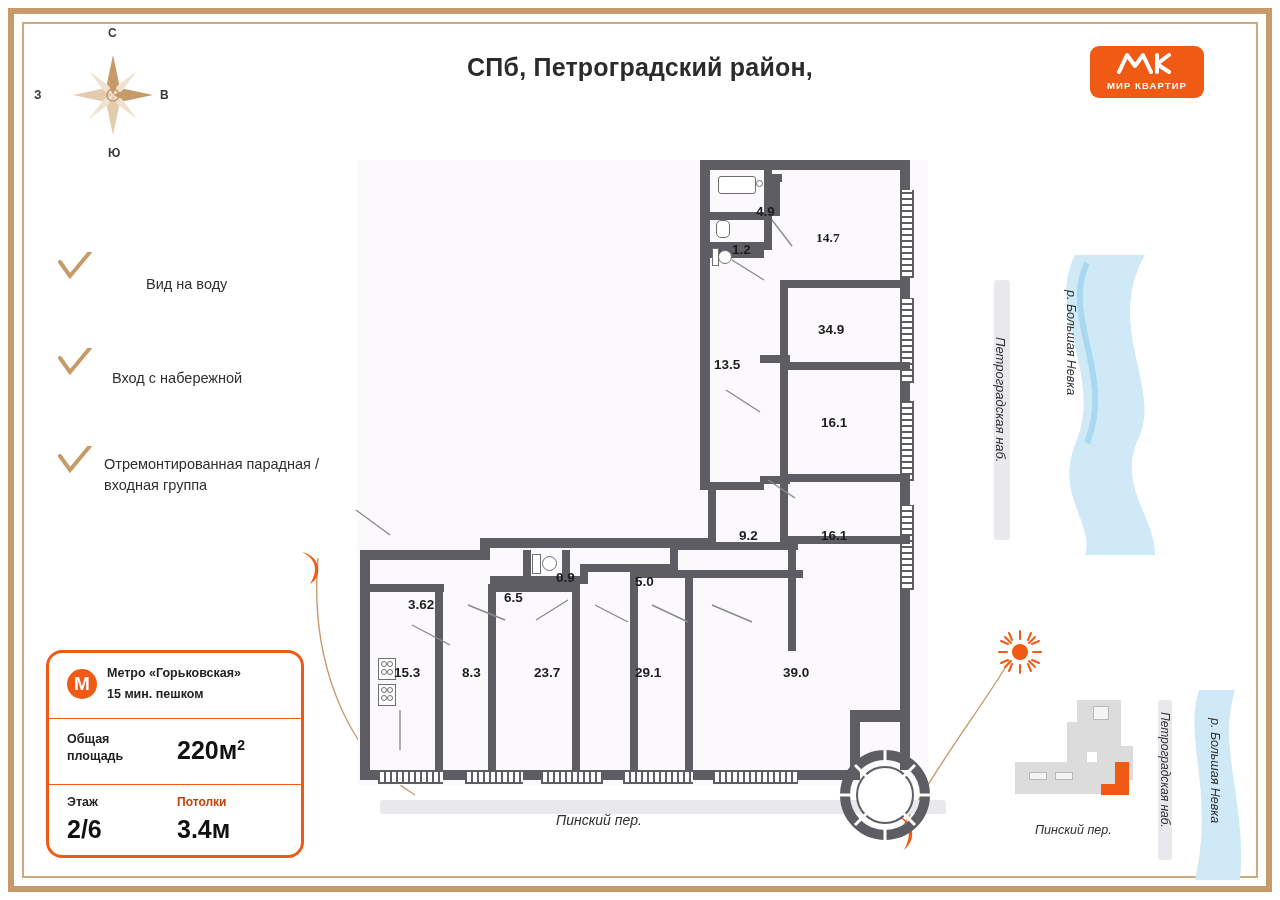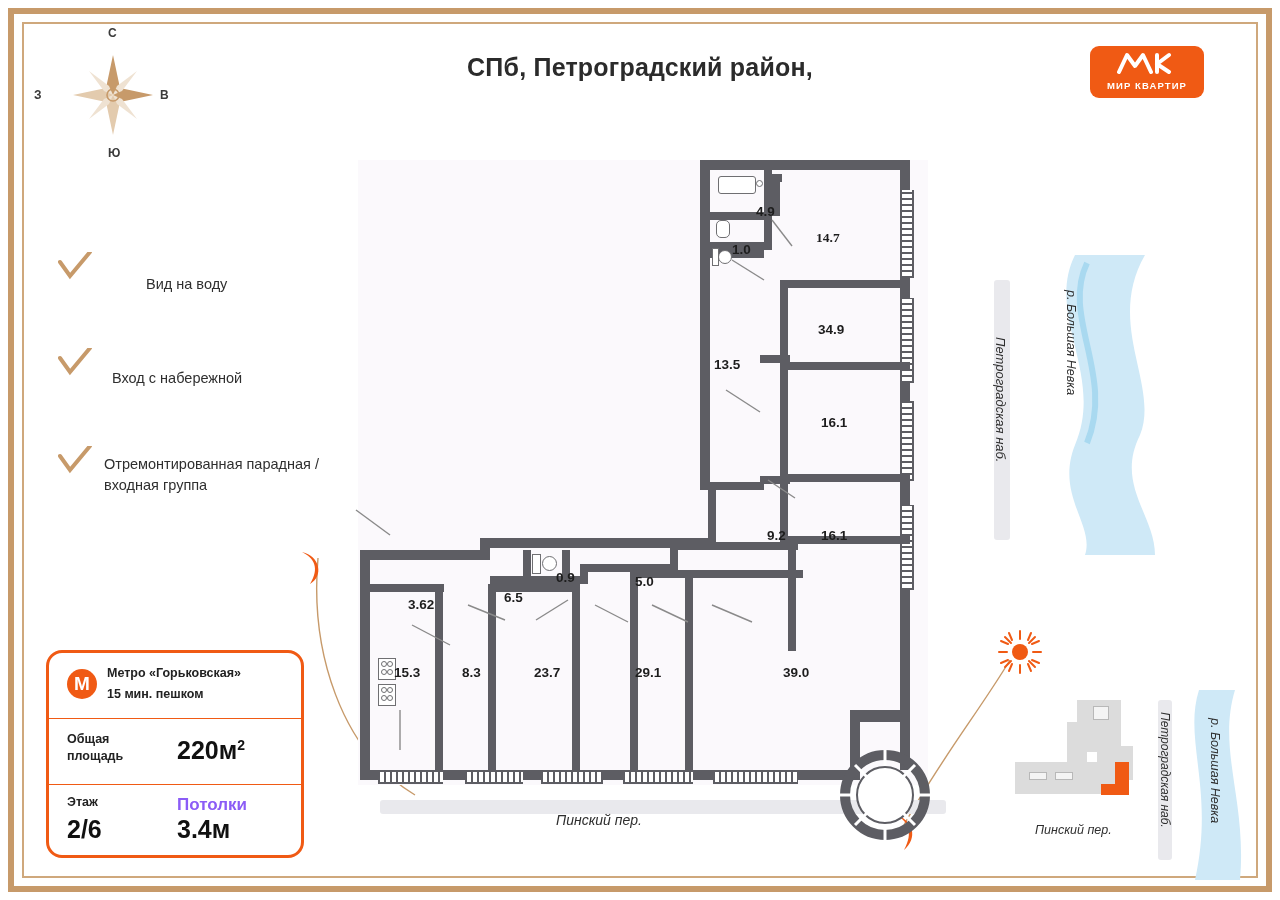--- a/index.html
+++ b/index.html
@@ -72,21 +72,21 @@
   }
   .metro .l1{position:absolute;left:58px;top:13px;font-size:12.5px;font-weight:700;color:#222;}
   .metro .l2{position:absolute;left:58px;top:34px;font-size:12.5px;font-weight:700;color:#222;}
   .area{height:66px;border-bottom:1.5px solid #f05a14;}
   .area .lab{position:absolute;left:18px;top:12px;font-size:12.5px;font-weight:700;color:#222;line-height:17px;width:80px;}
   .area .val{position:absolute;left:128px;top:17px;font-size:25px;font-weight:700;color:#111;}
   .area .val sup{font-size:14px;}
   .bottom{height:70px;}
   .bottom .c1lab{position:absolute;left:18px;top:10px;font-size:12.5px;font-weight:700;color:#222;}
   .bottom .c1val{position:absolute;left:18px;top:30px;font-size:25px;font-weight:700;color:#111;}
-  .bottom .c2lab{position:absolute;left:128px;top:10px;font-size:17px;font-weight:700;color:#8b5cf6;}
+  .bottom .c2lab{position:absolute;left:128px;top:10px;font-size:12px;font-weight:700;color:#c2410c;}
   .bottom .c2val{position:absolute;left:128px;top:30px;font-size:25px;font-weight:700;color:#111;}
 
   
   .plan{position:absolute;left:340px;top:150px;width:600px;height:650px;}
   .plan-bg{position:absolute;left:18px;top:10px;width:570px;height:625px;background:#fbf9fc;}
   .wall{position:absolute;background:#5d5d63;}
   .hatch{
     position:absolute;background:#ffffff;
     background-image:repeating-linear-gradient(90deg,#5d5d63 0 2px,#ffffff 2px 6px);
     border-top:2px solid #5d5d63;border-bottom:2px solid #5d5d63;
@@ -417,27 +417,27 @@
           <div class="b" style="left:8px;top:10px;"></div>
       </div>
       <div class="stove" style="left:38px;top:534px;">
         <div class="b" style="left:2px;top:2px;"></div>
           <div class="b" style="left:8px;top:2px;"></div>
         <div class="b" style="left:2px;top:10px;"></div>
           <div class="b" style="left:8px;top:10px;"></div>
       </div>
 
       <div class="room-lab" style="left:416px;top:54px;">4.9</div>
-      <div class="room-lab" style="left:392px;top:92px;">1.0</div>
+      <div class="room-lab" style="left:392px;top:92px;">1.2</div>
       <div class="room-lab" style="left:476px;top:80px;font-family:Liberation Serif, serif;">14.7</div>
       <div class="room-lab" style="left:478px;top:172px;">34.9</div>
       <div class="room-lab" style="left:374px;top:207px;">13.5</div>
       <div class="room-lab" style="left:481px;top:265px;">16.1</div>
       <div class="room-lab" style="left:481px;top:378px;">16.1</div>
-      <div class="room-lab" style="left:399px;top:378px;margin-left:28px;">9.2</div>
+      <div class="room-lab" style="left:399px;top:378px;">9.2</div>
       <div class="room-lab" style="left:216px;top:420px;">0.9</div>
       <div class="room-lab" style="left:295px;top:424px;">5.0</div>
       <div class="room-lab" style="left:164px;top:440px;">6.5</div>
       <div class="room-lab" style="left:68px;top:447px;">3.62</div>
       <div class="room-lab" style="left:54px;top:515px;">15.3</div>
       <div class="room-lab" style="left:122px;top:515px;">8.3</div>
       <div class="room-lab" style="left:194px;top:515px;">23.7</div>
       <div class="room-lab" style="left:295px;top:515px;">29.1</div>
       <div class="room-lab" style="left:443px;top:515px;">39.0</div>
 

